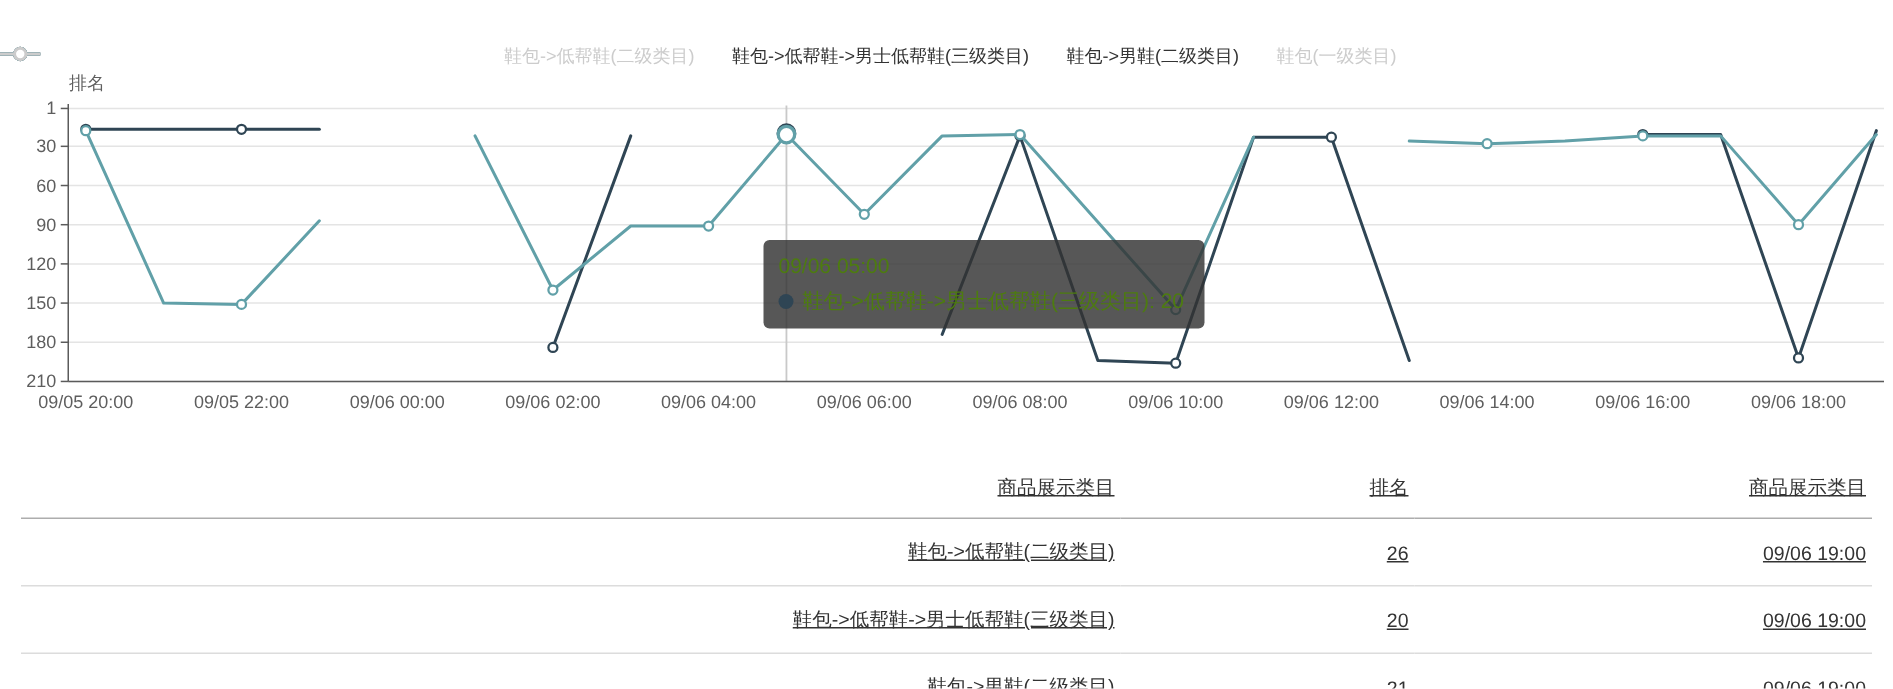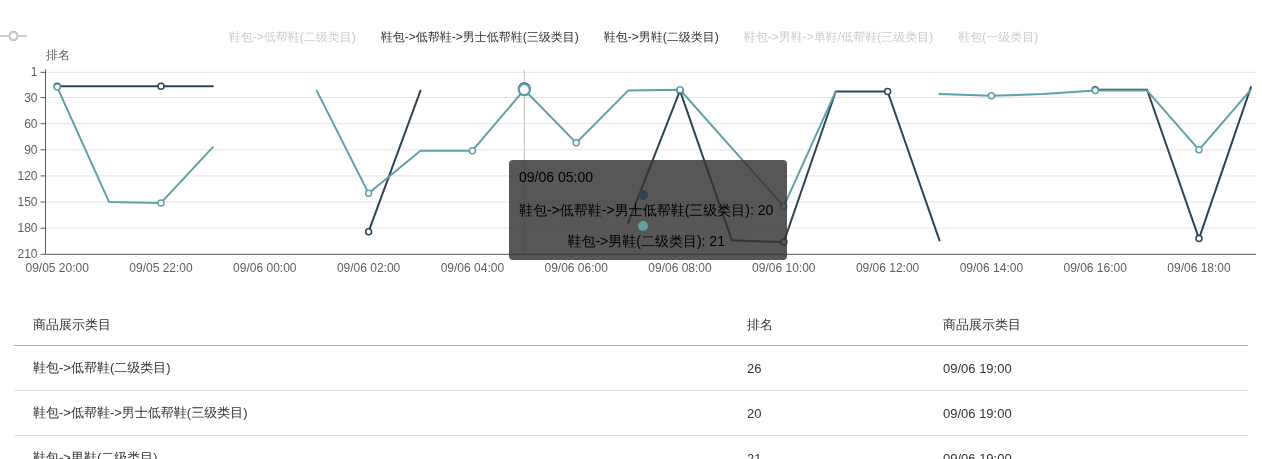--- a/index.html
+++ b/index.html
@@ -5,29 +5,29 @@
   html,body{margin:0;padding:0;background:#fff;}
   body{width:1262px;height:459px;font-family:"Liberation Sans",sans-serif;color:#333;overflow:hidden;}
   .chart-wrap{position:relative;width:1262px;height:292px;}
   .chart-wrap svg{position:absolute;left:0;top:0;}
   .legend{position:absolute;left:0;top:30px;width:100%;display:flex;justify-content:center;align-items:center;gap:20px;z-index:3;}
   .legend-item{display:flex;align-items:center;cursor:pointer;font-size:12px;line-height:14px;}
   .legend-item .lbl{margin-left:5px;}
   .legend-item.off .lbl{color:#ccc;}
   .legend-item.on .lbl{color:#333;}
   .tooltip{position:absolute;left:509px;top:160px;z-index:5;background:rgba(50,50,50,.82);
-           border-radius:4px;padding:7px 14px 8px 10px;color:#000000;font-size:14px;line-height:21px;
+           border-radius:4px;padding:7px 14px 8px 10px;color:#4d7c0f;font-size:14px;line-height:21px;
            white-space:nowrap;pointer-events:none;}
   .tt-title{margin-bottom:2px;}
-  .tt-row{display:flex;align-items:center;flex-direction:column;}
+  .tt-row{display:flex;align-items:center;}
   .tt-dot{display:inline-block;width:10px;height:10px;border-radius:50%;margin-right:6px;flex:0 0 auto;}
   .table-wrap{margin:10px 14px 0 14px;}
   table{width:100%;border-collapse:collapse;table-layout:fixed;font-size:13px;color:#333;}
   col.c1{width:733px;} col.c2{width:196px;} col.c3{width:auto;}
-  th,td{text-align:left;font-weight:normal;padding:12px 4px 12px 0;}
+  th,td{text-align:right;font-weight:normal;padding:12px 4px 12px 0;text-decoration:underline;}
   th:first-child,td:first-child{padding-left:19px;}
   thead th{border-bottom:1px solid #adadad;padding-top:14px;padding-bottom:11px;}
   tbody td{border-bottom:1px solid #dcdcdc;padding-top:13px;padding-bottom:13px;}
 </style>
 </head>
 <body>
 
 <div class="chart-wrap">
   <div class="legend" id="legend">
       <div class="legend-item off">
@@ -43,27 +43,20 @@
           <circle cx="13.5" cy="6" r="3.8" fill="#fff" stroke="#2f4554" stroke-width="2"></circle>
         </svg>
         <span class="lbl">鞋包-&gt;低帮鞋-&gt;男士低帮鞋(三级类目)</span>
       </div>
       <div class="legend-item on">
         <svg width="27" height="12">
           <line x1="0" y1="6" x2="27" y2="6" stroke="#61a0a8" stroke-width="2"></line>
           <circle cx="13.5" cy="6" r="3.8" fill="#fff" stroke="#61a0a8" stroke-width="2"></circle>
         </svg>
         <span class="lbl">鞋包-&gt;男鞋(二级类目)</span>
-      </div>
-      <div class="legend-item off">
-        <svg width="27" height="12">
-          <line x1="0" y1="6" x2="27" y2="6" stroke="#ccc" stroke-width="2"></line>
-          <circle cx="13.5" cy="6" r="3.8" fill="#fff" stroke="#ccc" stroke-width="2"></circle>
-        </svg>
-        <span class="lbl">鞋包-&gt;男鞋-&gt;单鞋/低帮鞋(三级类目)</span>
       </div>
       <div class="legend-item off">
         <svg width="27" height="12">
           <line x1="0" y1="6" x2="27" y2="6" stroke="#ccc" stroke-width="2"></line>
           <circle cx="13.5" cy="6" r="3.8" fill="#fff" stroke="#ccc" stroke-width="2"></circle>
         </svg>
         <span class="lbl">鞋包(一级类目)</span>
       </div>
     </div>
   <svg id="chart" width="1262" height="292">
@@ -135,24 +128,20 @@
       <circle cx="524.3" cy="88.84539" r="5.5" fill="#fff" stroke="#2f4554" stroke-width="2.2"></circle>
       <circle cx="524.3" cy="89.7162" r="5.5" fill="#fff" stroke="#61a0a8" stroke-width="2.2"></circle>
     </svg>
   <div class="tooltip" id="tooltip">
     <div class="tt-title">09/06 05:00</div>
     <div id="tt-items">
         <div class="tt-row">
           <span class="tt-dot" style="background: rgb(47, 69, 84);"></span>
           <span>鞋包-&gt;低帮鞋-&gt;男士低帮鞋(三级类目): 20</span>
         </div>
-        <div class="tt-row">
-          <span class="tt-dot" style="background: rgb(97, 160, 168);"></span>
-          <span>鞋包-&gt;男鞋(二级类目): 21</span>
-        </div>
       </div>
   </div>
 </div>
 
 <div class="table-wrap">
   <table>
     <colgroup>
         <col class="c1">
         <col class="c2">
         <col class="c3">

